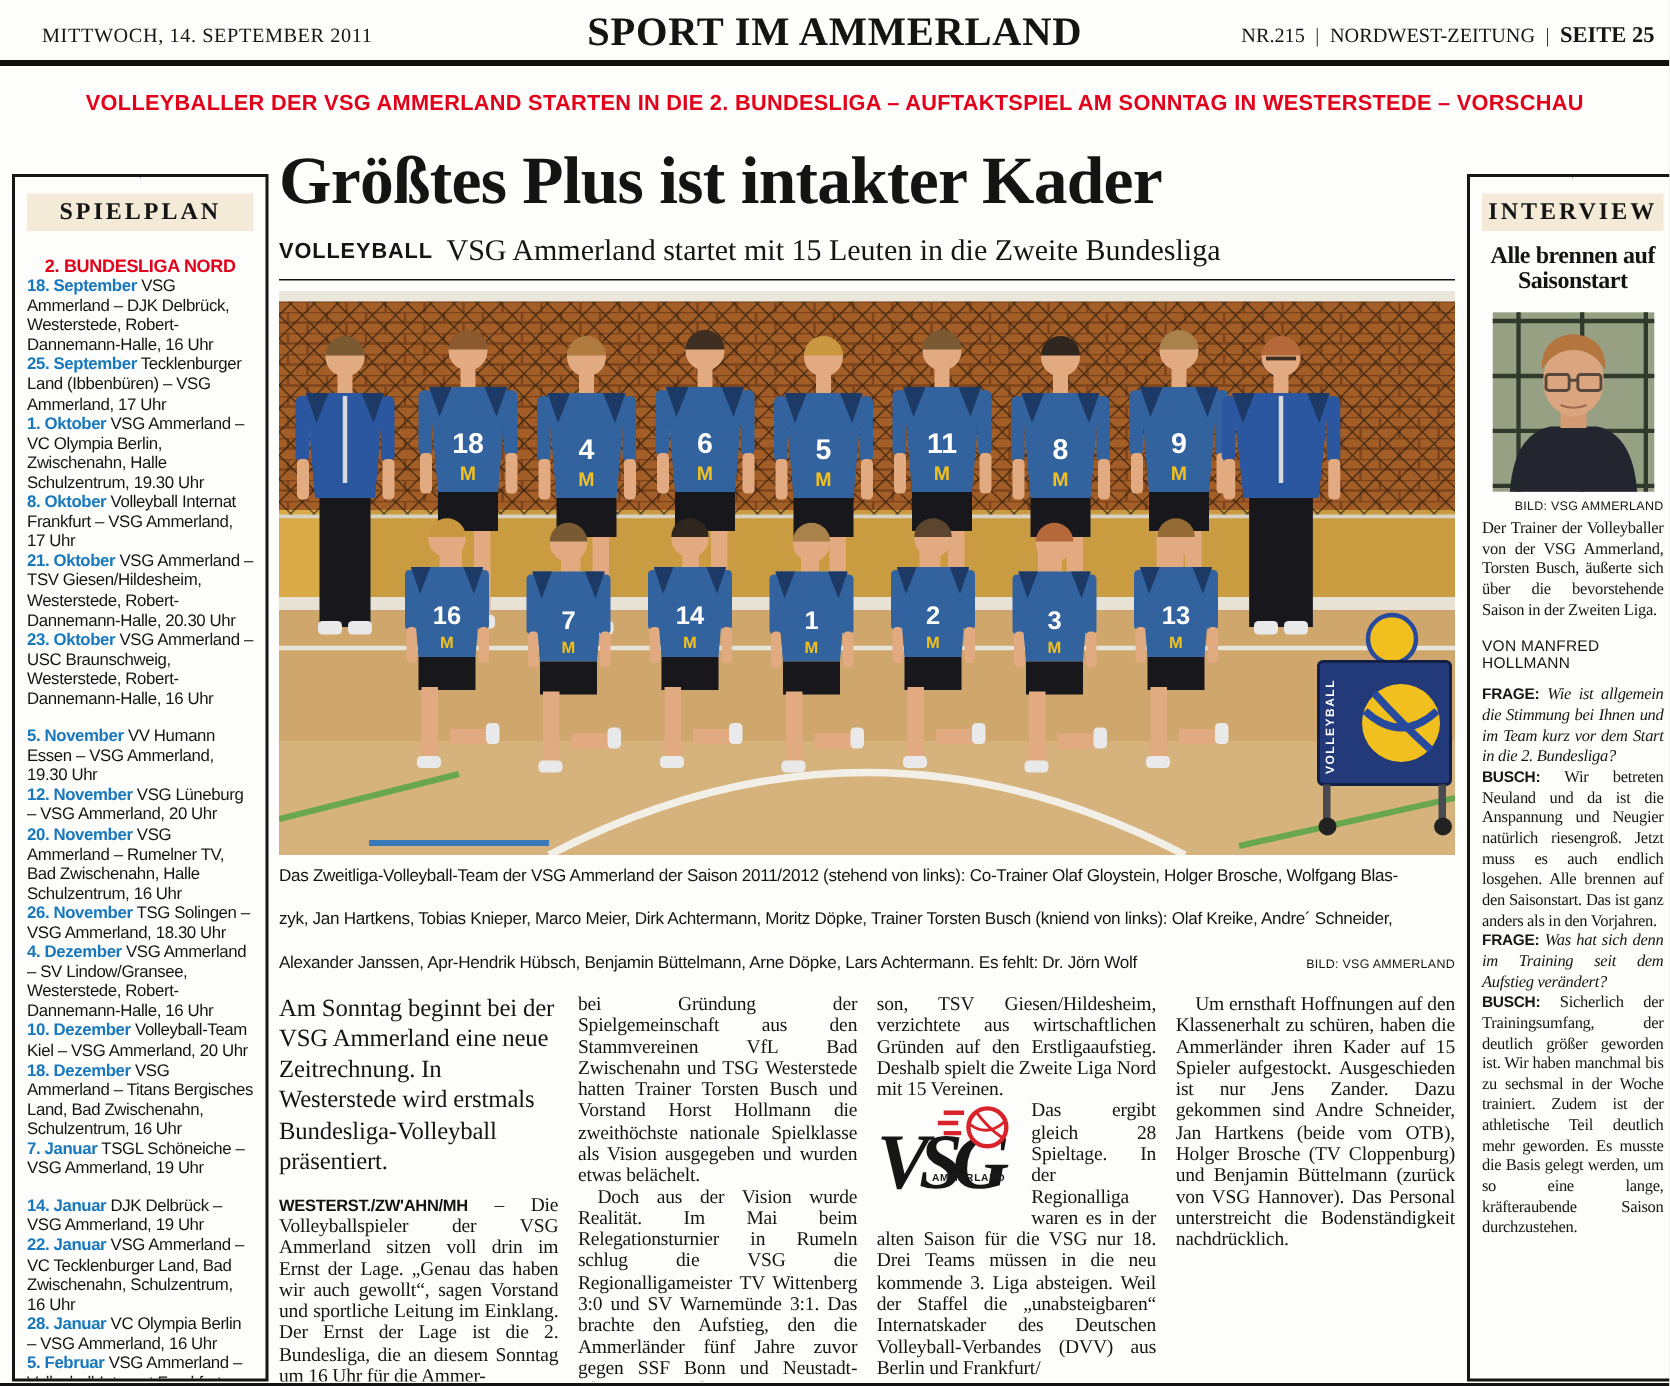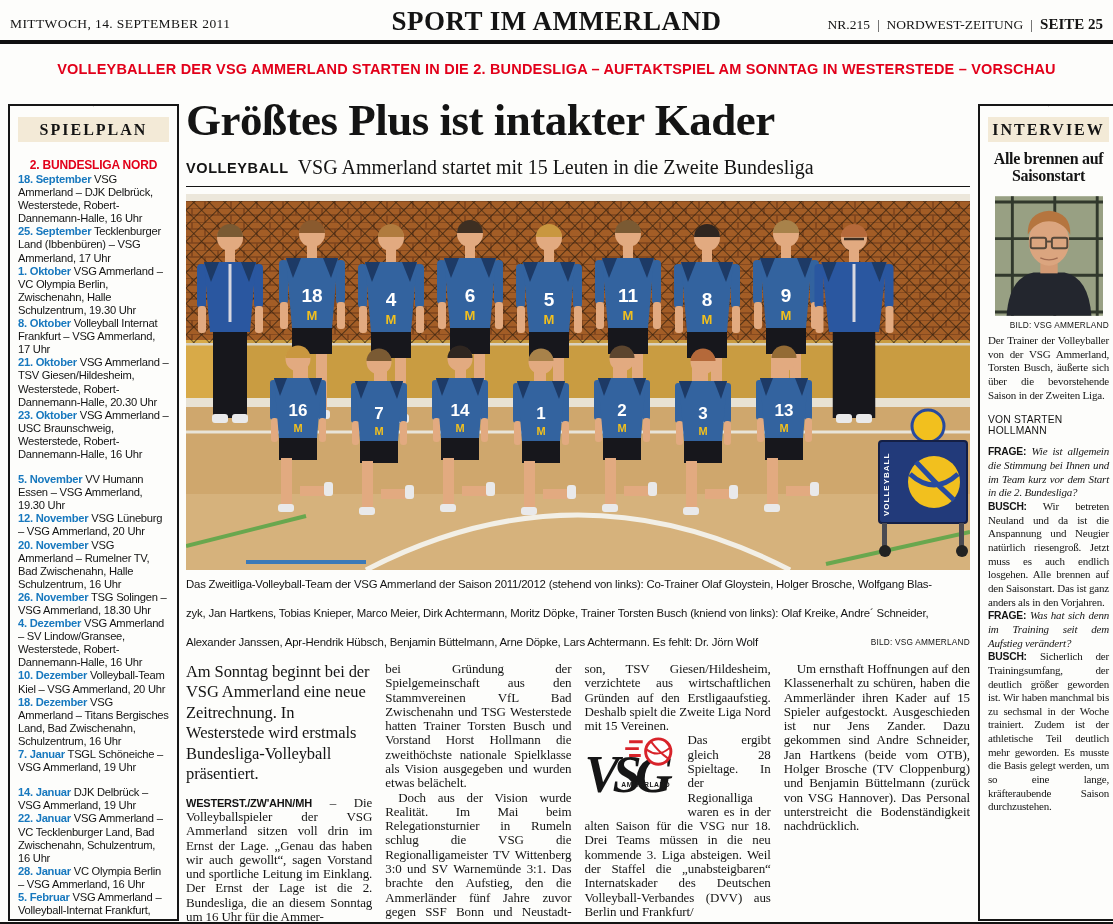--- a/index.html
+++ b/index.html
@@ -1,32 +1,32 @@
 <!DOCTYPE html>
 <html style="--red: #e2001a; --blue: #1778be;"><head>
 <meta charset="utf-8">
 <style>
   html,body{margin:0;padding:0;background:#e9e9e9;}
   .page{position:relative;width:1113px;height:924px;background:#fdfdfb;overflow:hidden;
         font-family:"Liberation Serif",serif;color:#141414;margin:0 auto;}
   
   .masthead{position:absolute;top:4px;left:10px;right:10px;height:34px;}
-  .mh-date{position:absolute;left:0;top:12px;font-size:13.5px;letter-spacing:.4px;}
+  .mh-date{position:absolute;left:18px;top:12px;font-size:13.5px;letter-spacing:.4px;}
   .mh-title{position:absolute;left:50%;transform:translateX(-50%);top:2px;font-size:27px;
             font-weight:bold;letter-spacing:.5px;white-space:nowrap;}
   .mh-right{position:absolute;right:0;top:12px;font-size:13.5px;white-space:nowrap;}
   .mh-sep{display:inline-block;margin:0 7px;color:#333;font-weight:normal;}
   .mh-page{font-weight:bold;font-size:15px;}
   .masthead-rule{position:absolute;top:40px;left:0;width:100%;height:4px;background:#101010;}
   
   .kicker{position:absolute;top:61px;left:0;width:100%;text-align:center;
           font-family:"Liberation Sans",sans-serif;font-weight:bold;font-size:14.5px;
           letter-spacing:.2px;}
   
-  .side-box{position:absolute;top:104px;bottom:3px;border:2.5px solid #161616;
+  .side-box{position:absolute;top:116px;bottom:3px;border:2.5px solid #161616;
             box-sizing:border-box;background:#fdfdfb;padding:5px 8px;overflow:hidden;}
   .ornament{position:absolute;top:-11px;left:50%;transform:translateX(-50%);
             background:#fdfdfb;padding:0 12px;font-size:13px;line-height:16px;color:#111;}
   .box-header{background:#f3ead7;text-align:center;font-weight:bold;font-size:16px;
               letter-spacing:2px;padding:4px 0 3px;margin:6px 0 0;}
   .left-box{left:8px;width:171px;font-family:"Liberation Sans",sans-serif;}
   .right-box{left:978px;width:141px;}
   
   .league{color:var(--red);font-weight:bold;font-size:12px;margin:16px 0 1px;letter-spacing:-.2px;text-align:center;}
   .entry{font-size:11.2px;line-height:1.17;margin:0;letter-spacing:-.25px;}
@@ -502,21 +502,21 @@
       <ellipse cx="56" cy="47" rx="21" ry="25" fill="#dba57f"></ellipse>
       <path d="M34,40 Q33,17 56,15 Q79,17 78,40 Q70,26 56,26 Q42,26 34,40 Z" fill="#b5753f"></path>
       <rect x="37" y="43" width="16" height="11" rx="2" fill="none" stroke="#56483a" stroke-width="2"></rect>
       <rect x="59" y="43" width="16" height="11" rx="2" fill="none" stroke="#56483a" stroke-width="2"></rect>
       <path d="M53,47 H59" stroke="#56483a" stroke-width="2"></path>
       <path d="M47,64 Q56,68 65,64" stroke="#a06a50" stroke-width="1.5" fill="none"></path>
     </svg>
     <div class="credit">BILD: VSG AMMERLAND</div>
 
     <p class="iv-intro">Der Trainer der Volleyballer von der VSG Ammerland, Torsten Busch, äußerte sich über die bevorstehende Saison in der Zweiten Liga.</p>
-    <p class="iv-byline">VON STARTEN HOLLMANN</p>
+    <p class="iv-byline">VON MANFRED HOLLMANN</p>
     <div id="qa-list">
         <p class="qa"><b class="label">FRAGE:</b><i> Wie ist allgemein die Stimmung bei Ihnen und im Team kurz vor dem Start in die 2. Bundesliga?</i></p>
         <p class="qa"><b class="label">BUSCH:</b> Wir betreten Neuland und da ist die Anspannung und Neugier natürlich riesengroß. Jetzt muss es auch endlich losgehen. Alle brennen auf den Saisonstart. Das ist ganz anders als in den Vorjahren.</p>
         <p class="qa"><b class="label">FRAGE:</b><i> Was hat sich denn im Training seit dem Aufstieg verändert?</i></p>
         <p class="qa"><b class="label">BUSCH:</b> Sicherlich der Trainingsumfang, der deutlich größer geworden ist. Wir haben manchmal bis zu sechsmal in der Woche trainiert. Zudem ist der athletische Teil deutlich mehr geworden. Es musste die Basis gelegt werden, um so eine lange, kräfteraubende Saison durchzustehen.</p>
       </div>
   </aside>
 
   <div class="bottom-rule"></div>
 </div>

